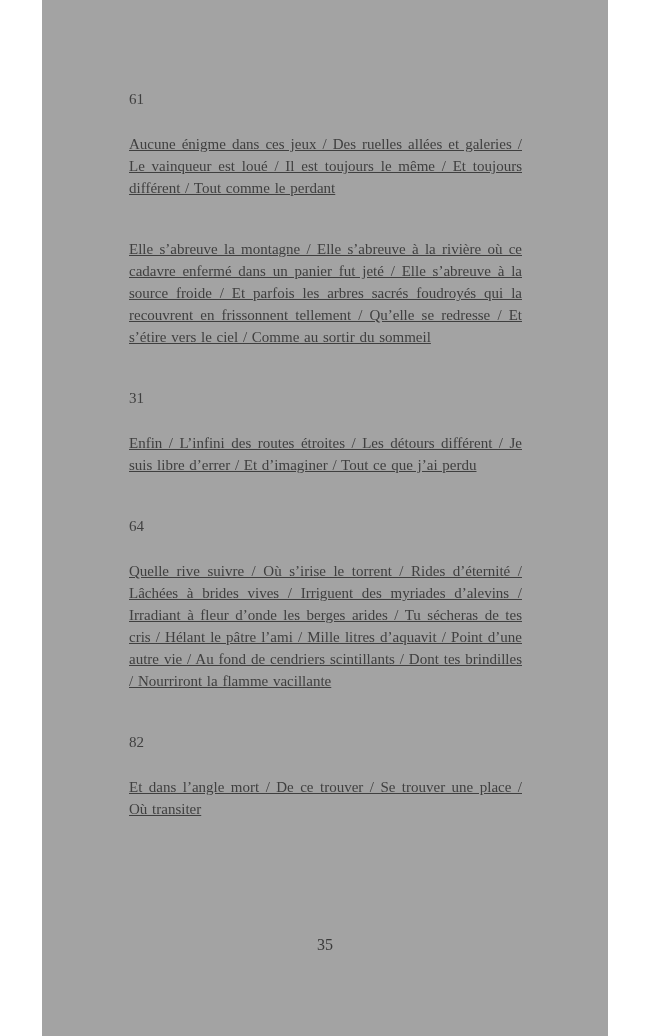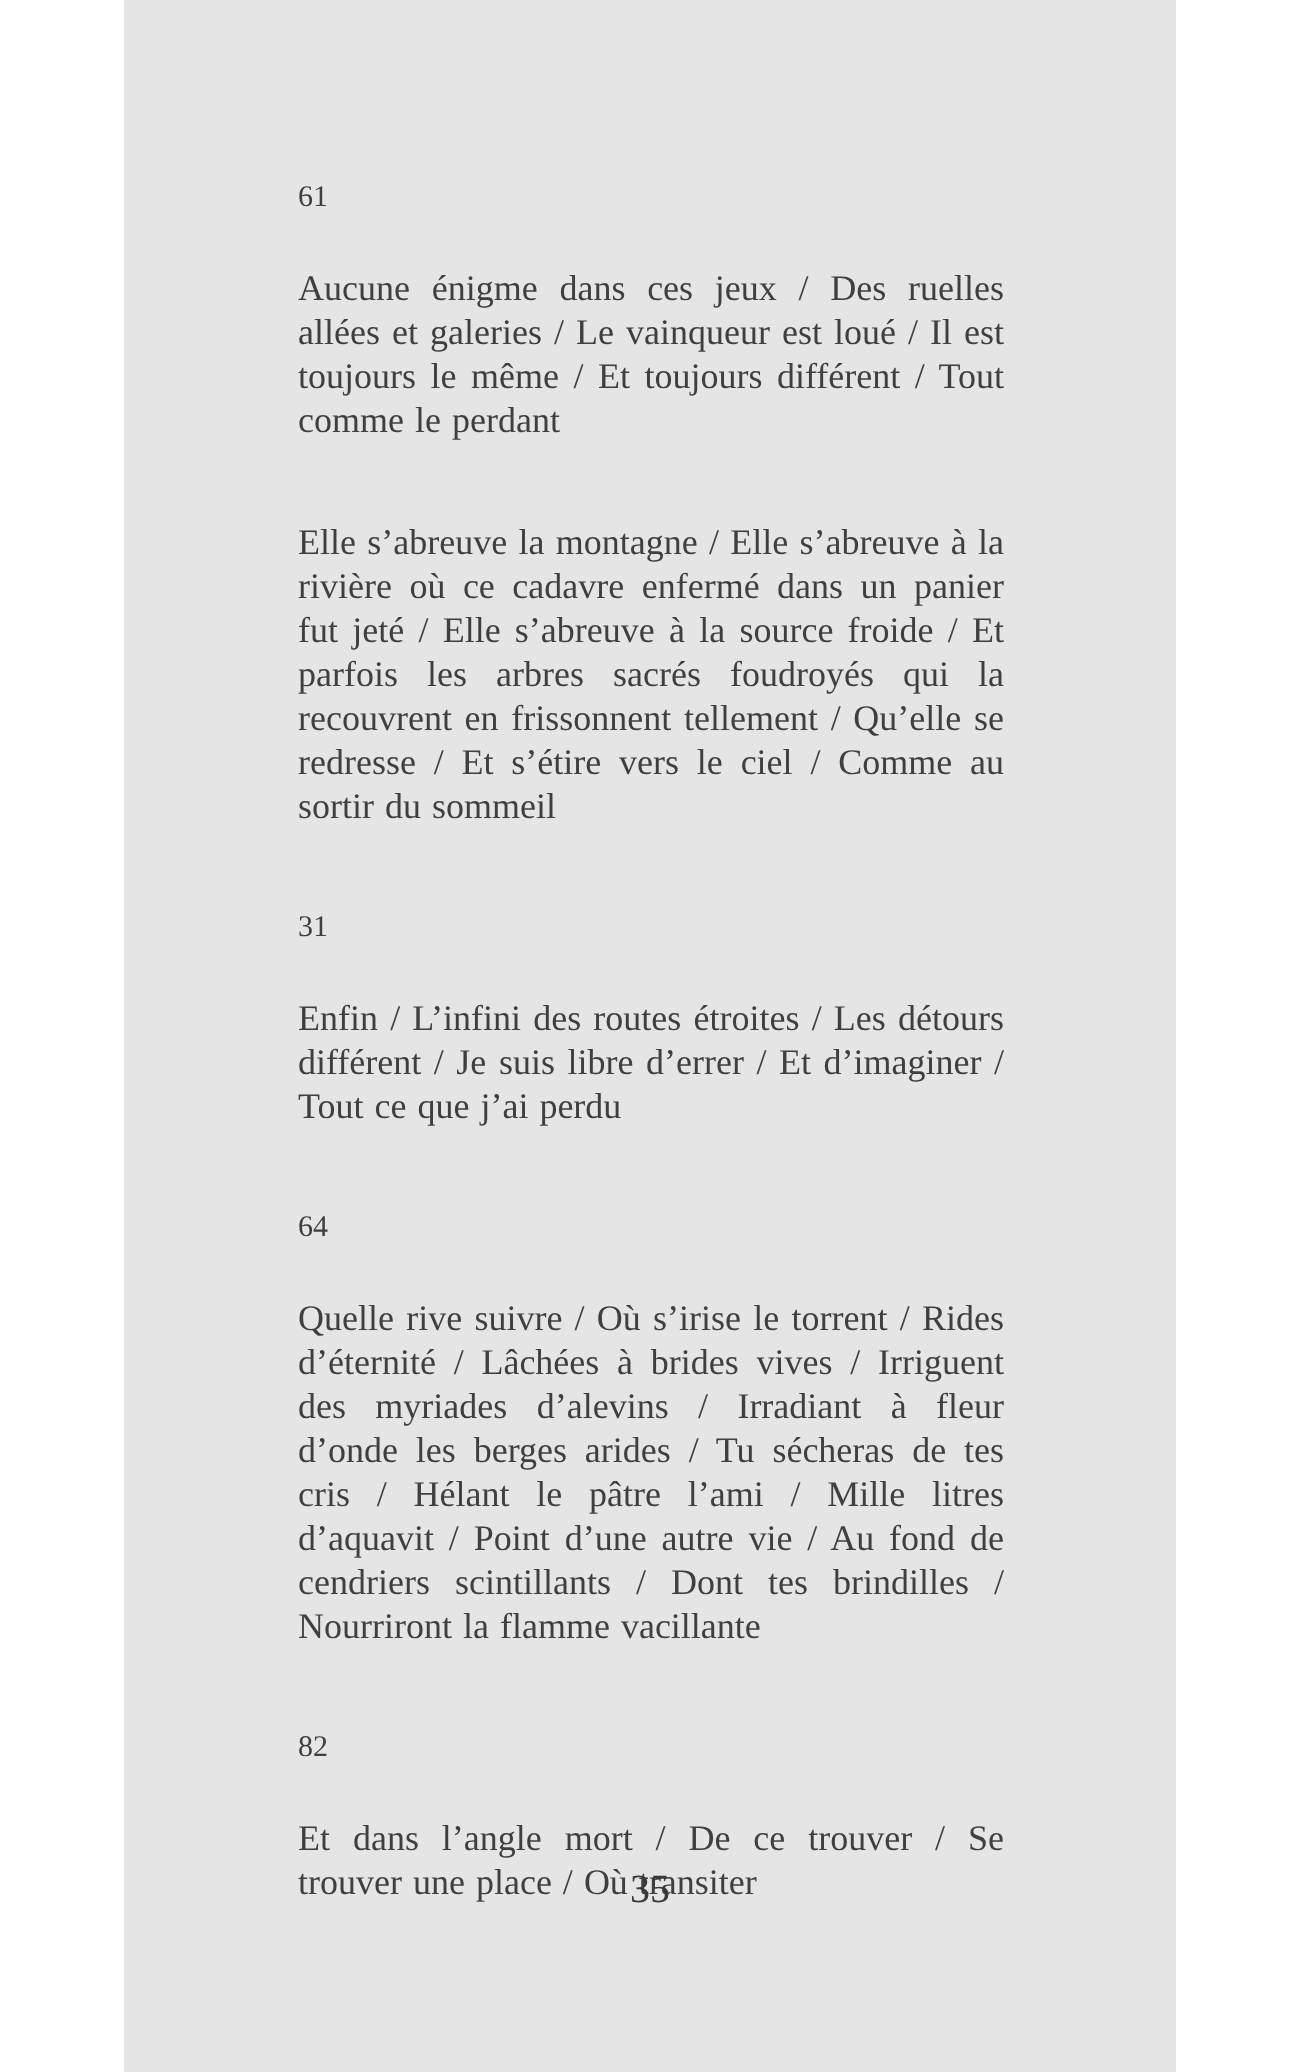--- a/index.html
+++ b/index.html
@@ -2,52 +2,53 @@
 <html><head>
 <meta charset="utf-8">
 <style>
   html, body {
     margin: 0;
     padding: 0;
     background: #ffffff;
   }
   .page {
     position: relative;
-    width: 526px;
+    width: 566px;
     height: 1036px;
     margin: 0 auto;
-    background: #e5e5e5;
+    background: #a3a3a3;
     font-family: "Liberation Serif", "DejaVu Serif", serif;
     color: #3f3f3f;
     box-sizing: border-box;
     padding: 88px 86px 0 87px;
     overflow: hidden;
   }
   .poem {
     margin: 0 0 0 0;
   }
   .poem .num {
     font-size: 15px;
     line-height: 22px;
     margin: 0 0 23px 0;
   }
   .poem .body {
-    font-size: 18px;
+    font-size: 15px;
     line-height: 22px;
     text-align: justify;
     margin: 0 0 39px 0;
     word-spacing: 1px;
+    text-decoration: underline;
   }
   .pageno {
     position: absolute;
     left: 0;
     right: 0;
     top: 934px;
     text-align: center;
-    font-size: 20px;
+    font-size: 16px;
     line-height: 22px;
     color: #3a3a3a;
   }
 </style>
 </head>
 <body>
 
 <div class="page">
 
   <section class="poem">

